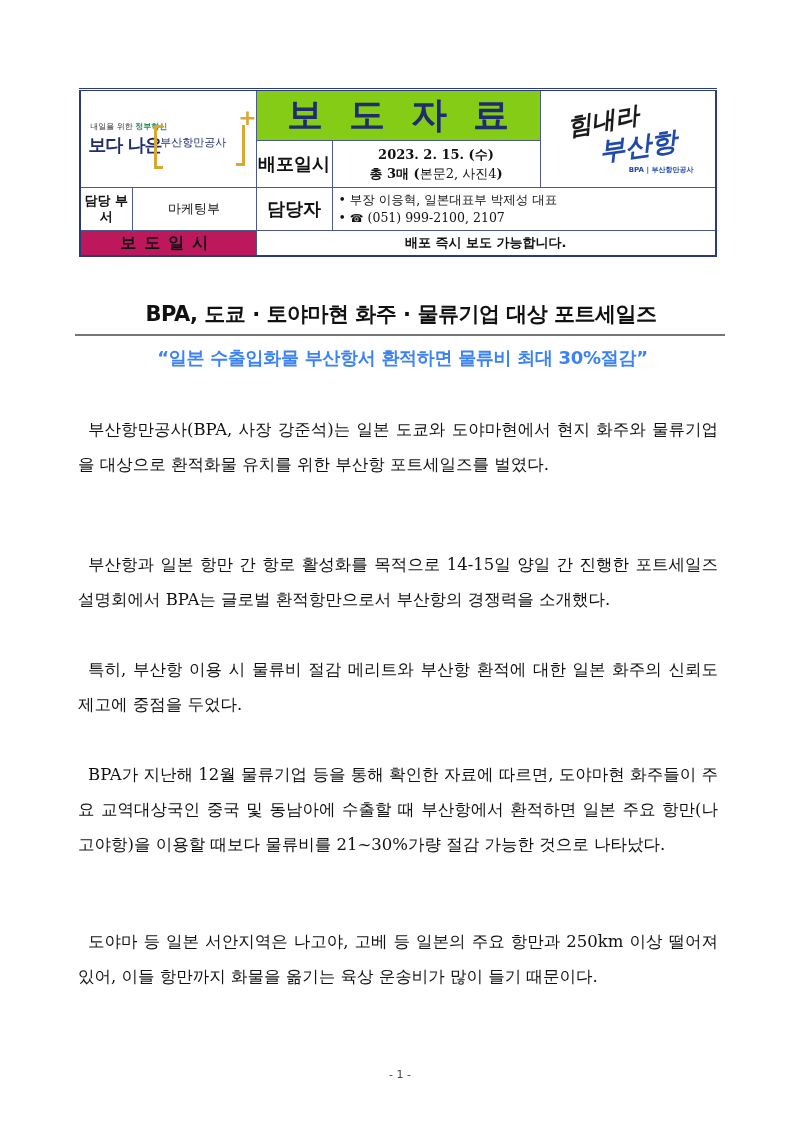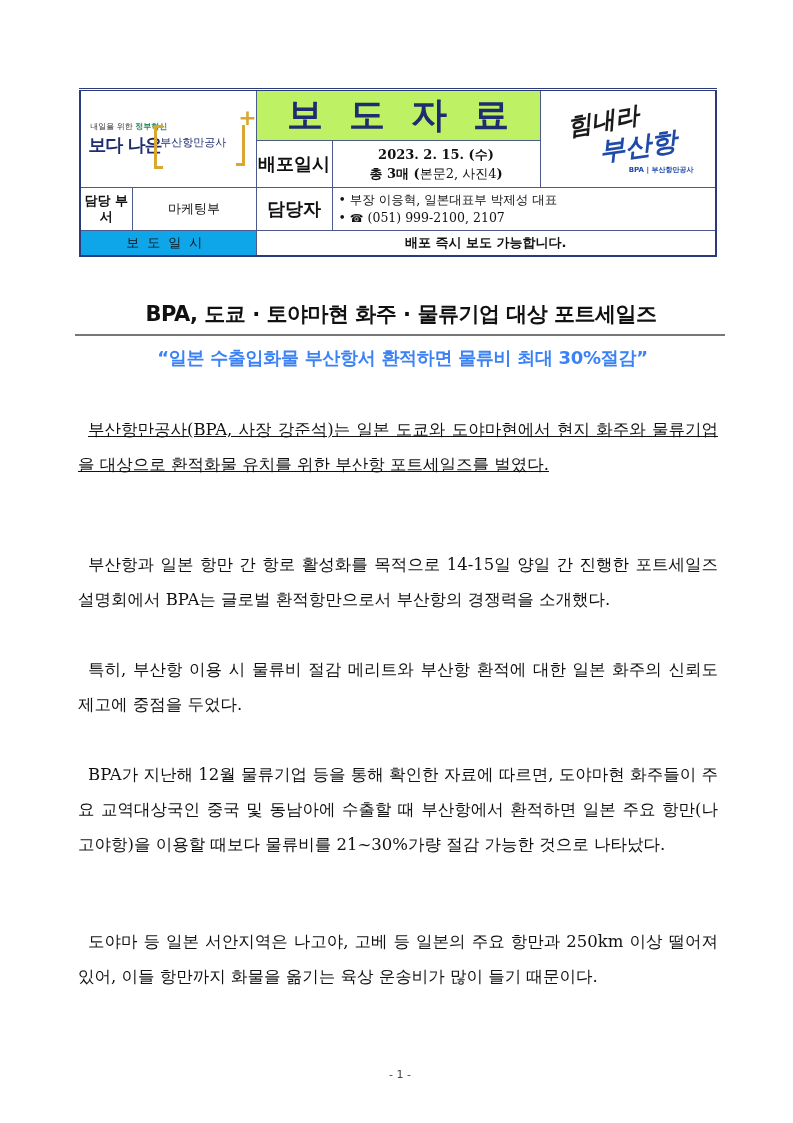--- a/index.html
+++ b/index.html
@@ -16,47 +16,47 @@
   .logo-cell { height: 96px; }
   .logo-wrap { position: relative; width: 160px; height: 76px; margin: 0 auto; text-align: left; }
   .logo-slogan { position: absolute; left: 2px; top: 20px; font-family: "DejaVu Sans", sans-serif; font-size: 8px; color: #333; }
   .logo-slogan .green { color: #2c8a5a; font-weight: bold; }
   .logo-main { position: absolute; left: 0; top: 32px; font-family: "DejaVu Sans", sans-serif; font-weight: bold; font-size: 18px; color: #1f2d6e; letter-spacing: -1px; text-align: center; }
   .logo-org { position: absolute; left: 72px; top: 34px; font-family: "DejaVu Sans", sans-serif; font-size: 11px; color: #1f2d6e; }
   .bracket-l { position: absolute; left: 66px; top: 24px; width: 6px; height: 38px; border: 3px solid #d9a830; border-right: none; }
   .bracket-r { position: absolute; left: 148px; top: 24px; width: 6px; height: 38px; border: 3px solid #d9a830; border-left: none; border-top: none; }
   .plus-icon { position: absolute; left: 150px; top: 6px; color: #d9a830; font-family: "DejaVu Sans", sans-serif; font-weight: bold; font-size: 22px; line-height: 22px; }
 
-  .title-cell { background: #bef264; height: 48px; margin-top: 28px; }
+  .title-cell { background: #84cc16; height: 48px; margin-top: 28px; }
   .title-text { font-family: "DejaVu Sans", sans-serif; font-weight: bold; font-size: 36px; color: #1f2d6e; letter-spacing: 26px; padding-left: 26px; }
 
   .label-cell { font-family: "DejaVu Sans", sans-serif; font-weight: bold; font-size: 18px; }
   .date-cell { height: 46px; font-size: 13px; line-height: 19px; font-weight: bold; }
   .date-cell .normal { font-weight: normal; }
 
   .slogan-cell { height: 96px; }
   .slogan-wrap { position: relative; width: 150px; height: 80px; margin: 0 auto; }
   .slogan-line1 { position: absolute; left: 14px; top: 6px; font-family: "DejaVu Serif", serif; font-style: italic; font-weight: bold; font-size: 24px; color: #1a1a1a; transform: rotate(-10deg); }
   .slogan-line2 { position: absolute; left: 46px; top: 30px; font-family: "DejaVu Serif", serif; font-style: italic; font-weight: bold; font-size: 26px; color: #1f4aa8; transform: rotate(-8deg); }
   .slogan-brand { position: absolute; left: 76px; top: 66px; font-family: "DejaVu Sans", sans-serif; font-weight: bold; font-size: 7px; color: #1f4aa8; }
 
   .dept-label { font-family: "DejaVu Sans", sans-serif; font-weight: bold; font-size: 13px; line-height: 16px; height: 42px; }
   .dept-value { font-size: 13px; }
   .contact-cell { text-align: left !important; padding-left: 6px !important; font-size: 12.5px; line-height: 18px; }
   .contact-cell .phone-icon { font-family: "DejaVu Sans", sans-serif; font-size: 11px; }
 
-  .release-label { background: #0ea5e9; font-family: "DejaVu Sans", sans-serif; font-weight: normal; font-size: 13px; letter-spacing: 8px; height: 24px; }
+  .release-label { background: #be185d; font-family: "DejaVu Sans", sans-serif; font-weight: bold; font-size: 16px; letter-spacing: 8px; height: 24px; }
   .release-value { font-family: "DejaVu Sans", sans-serif; font-weight: bold; font-size: 13px; }
 
   .headline { position: absolute; left: 95px; top: 300px; width: 612px; text-align: center; font-family: "DejaVu Sans", sans-serif; font-weight: bold; font-size: 21px; color: #111; letter-spacing: -0.5px; }
   .headline-rule { position: absolute; left: 75px; top: 334px; width: 650px; height: 0; border-top: 2px solid #777; }
   .subheadline { position: absolute; left: 80px; top: 346px; width: 645px; text-align: center; font-family: "DejaVu Sans", sans-serif; font-weight: bold; font-size: 18px; color: #3b82f6; letter-spacing: -0.3px; }
 
   .body-text { position: absolute; left: 78px; width: 640px; font-family: "DejaVu Serif", serif; font-size: 16.5px; line-height: 35px; text-align: justify; text-indent: 10px; color: #111; margin: 0; }
-  .p1 { top: 412px; text-decoration: underline; }
+  .p1 { top: 412px; }
   .p2 { top: 547px; }
   .p3 { top: 652px; }
   .p4 { top: 757px; }
   .p5 { top: 924px; }
 
   .page-number { position: absolute; left: 350px; top: 1068px; width: 100px; text-align: center; font-family: "DejaVu Sans", sans-serif; font-size: 11px; color: #444; }
 </style>
 </head>
 <body>
 

